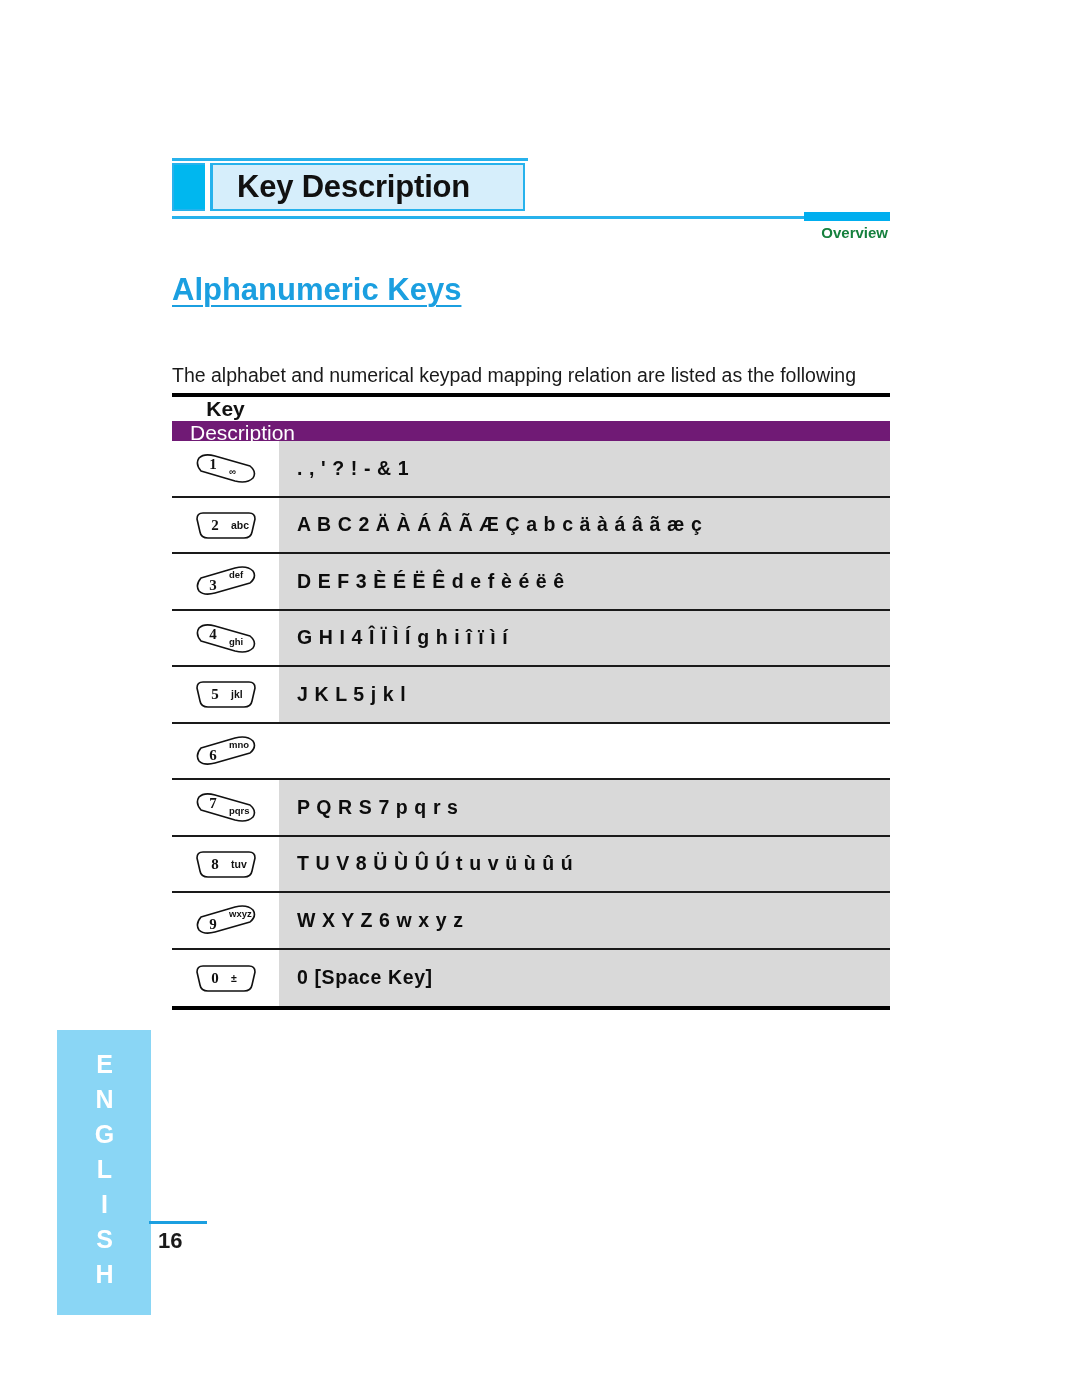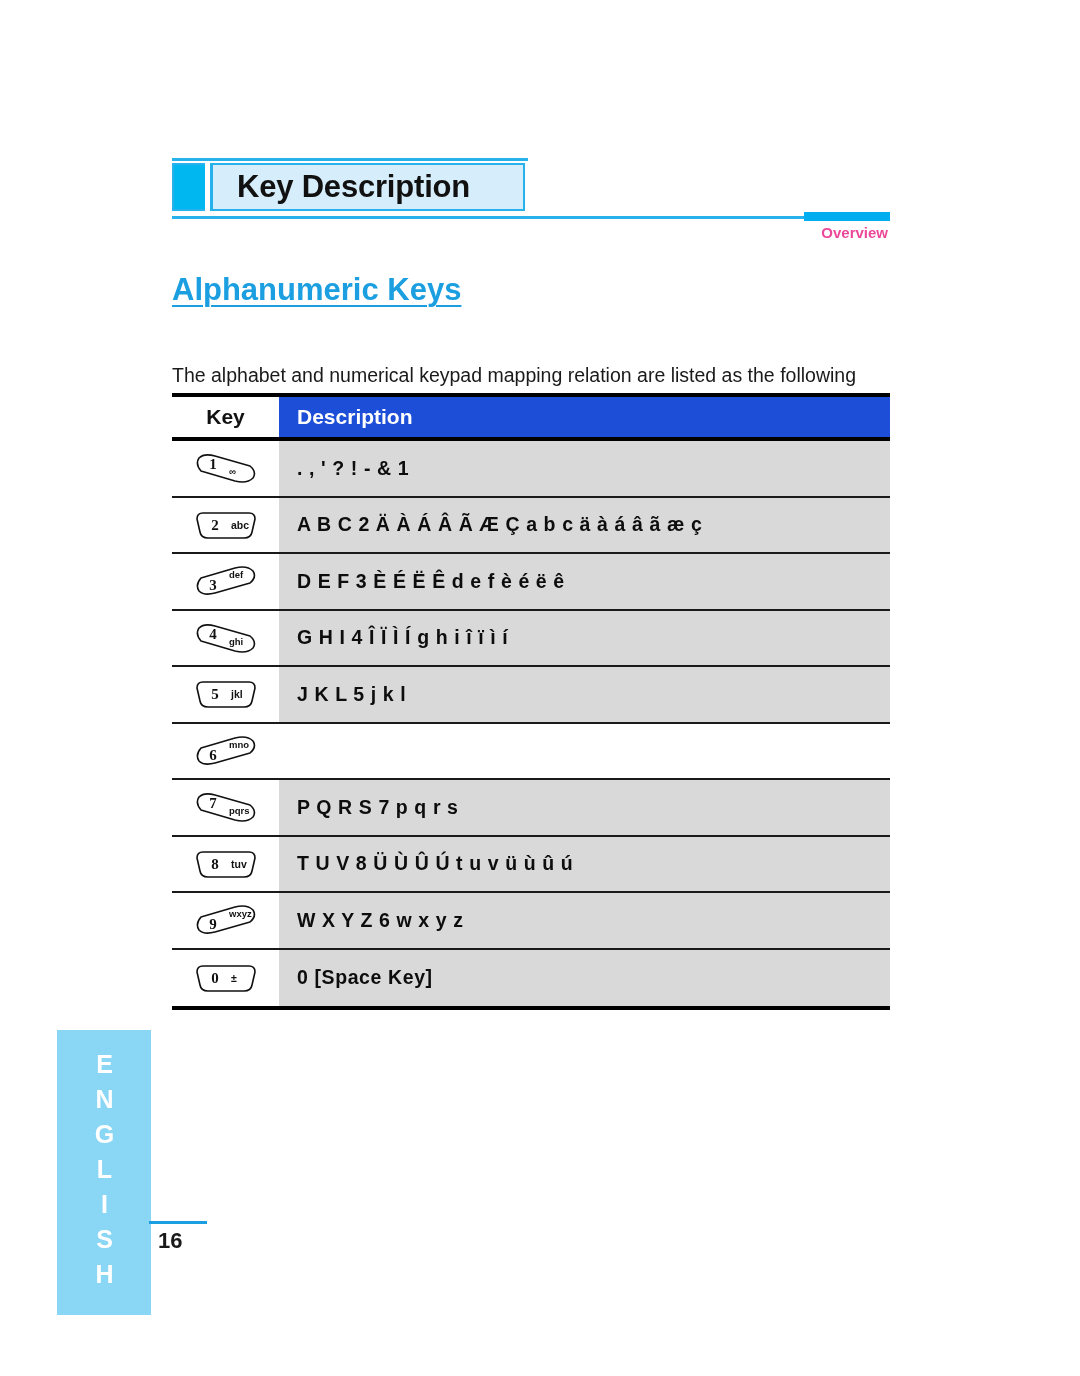--- a/index.html
+++ b/index.html
@@ -71,21 +71,21 @@
     width: 86px; height: 9px;
     background: #00aeef;
   }
   .overview-label {
     position: absolute;
     left: 0; top: 66px;
     width: 718px;
     text-align: right;
     font-size: 15px;
     font-weight: bold;
-    color: #ec4899;
+    color: #15803d;
     padding-right: 2px;
   }
 
   
   .section-heading {
     position: absolute;
     left: 172px; top: 272px;
     font-size: 31px;
     font-weight: bold;
     color: #1b9fe0;
@@ -108,33 +108,34 @@
   .kt {
     position: absolute;
     left: 172px; top: 393px;
     width: 718px;
   }
   .kt-toprule { height: 4px; background:#000; }
   .kt-head {
     display: flex;
     height: 40px;
     align-items: stretch;
+    flex-direction: column;
   }
   .kt-head .c-key {
     width: 107px;
     background:#fff;
     display:flex; align-items:center; justify-content:center;
     font-size: 21px; font-weight: bold; color:#111;
   }
   .kt-head .c-desc {
     flex: 1;
-    background:#1d4ed8;
+    background:#701a75;
     display:flex; align-items:center;
     padding-left: 18px;
-    font-size: 21px; font-weight: bold; color:#ffffff;
+    font-size: 21px; font-weight: normal; color:#ffffff;
   }
   .kt-headrule { height: 4px; background:#000; }
 
   .kt-row {
     display: flex;
     height: 56.5px;
     align-items: stretch;
     border-bottom: 2px solid #1a1a1a;
   }
   .kt-row:last-of-type { border-bottom: none; }

